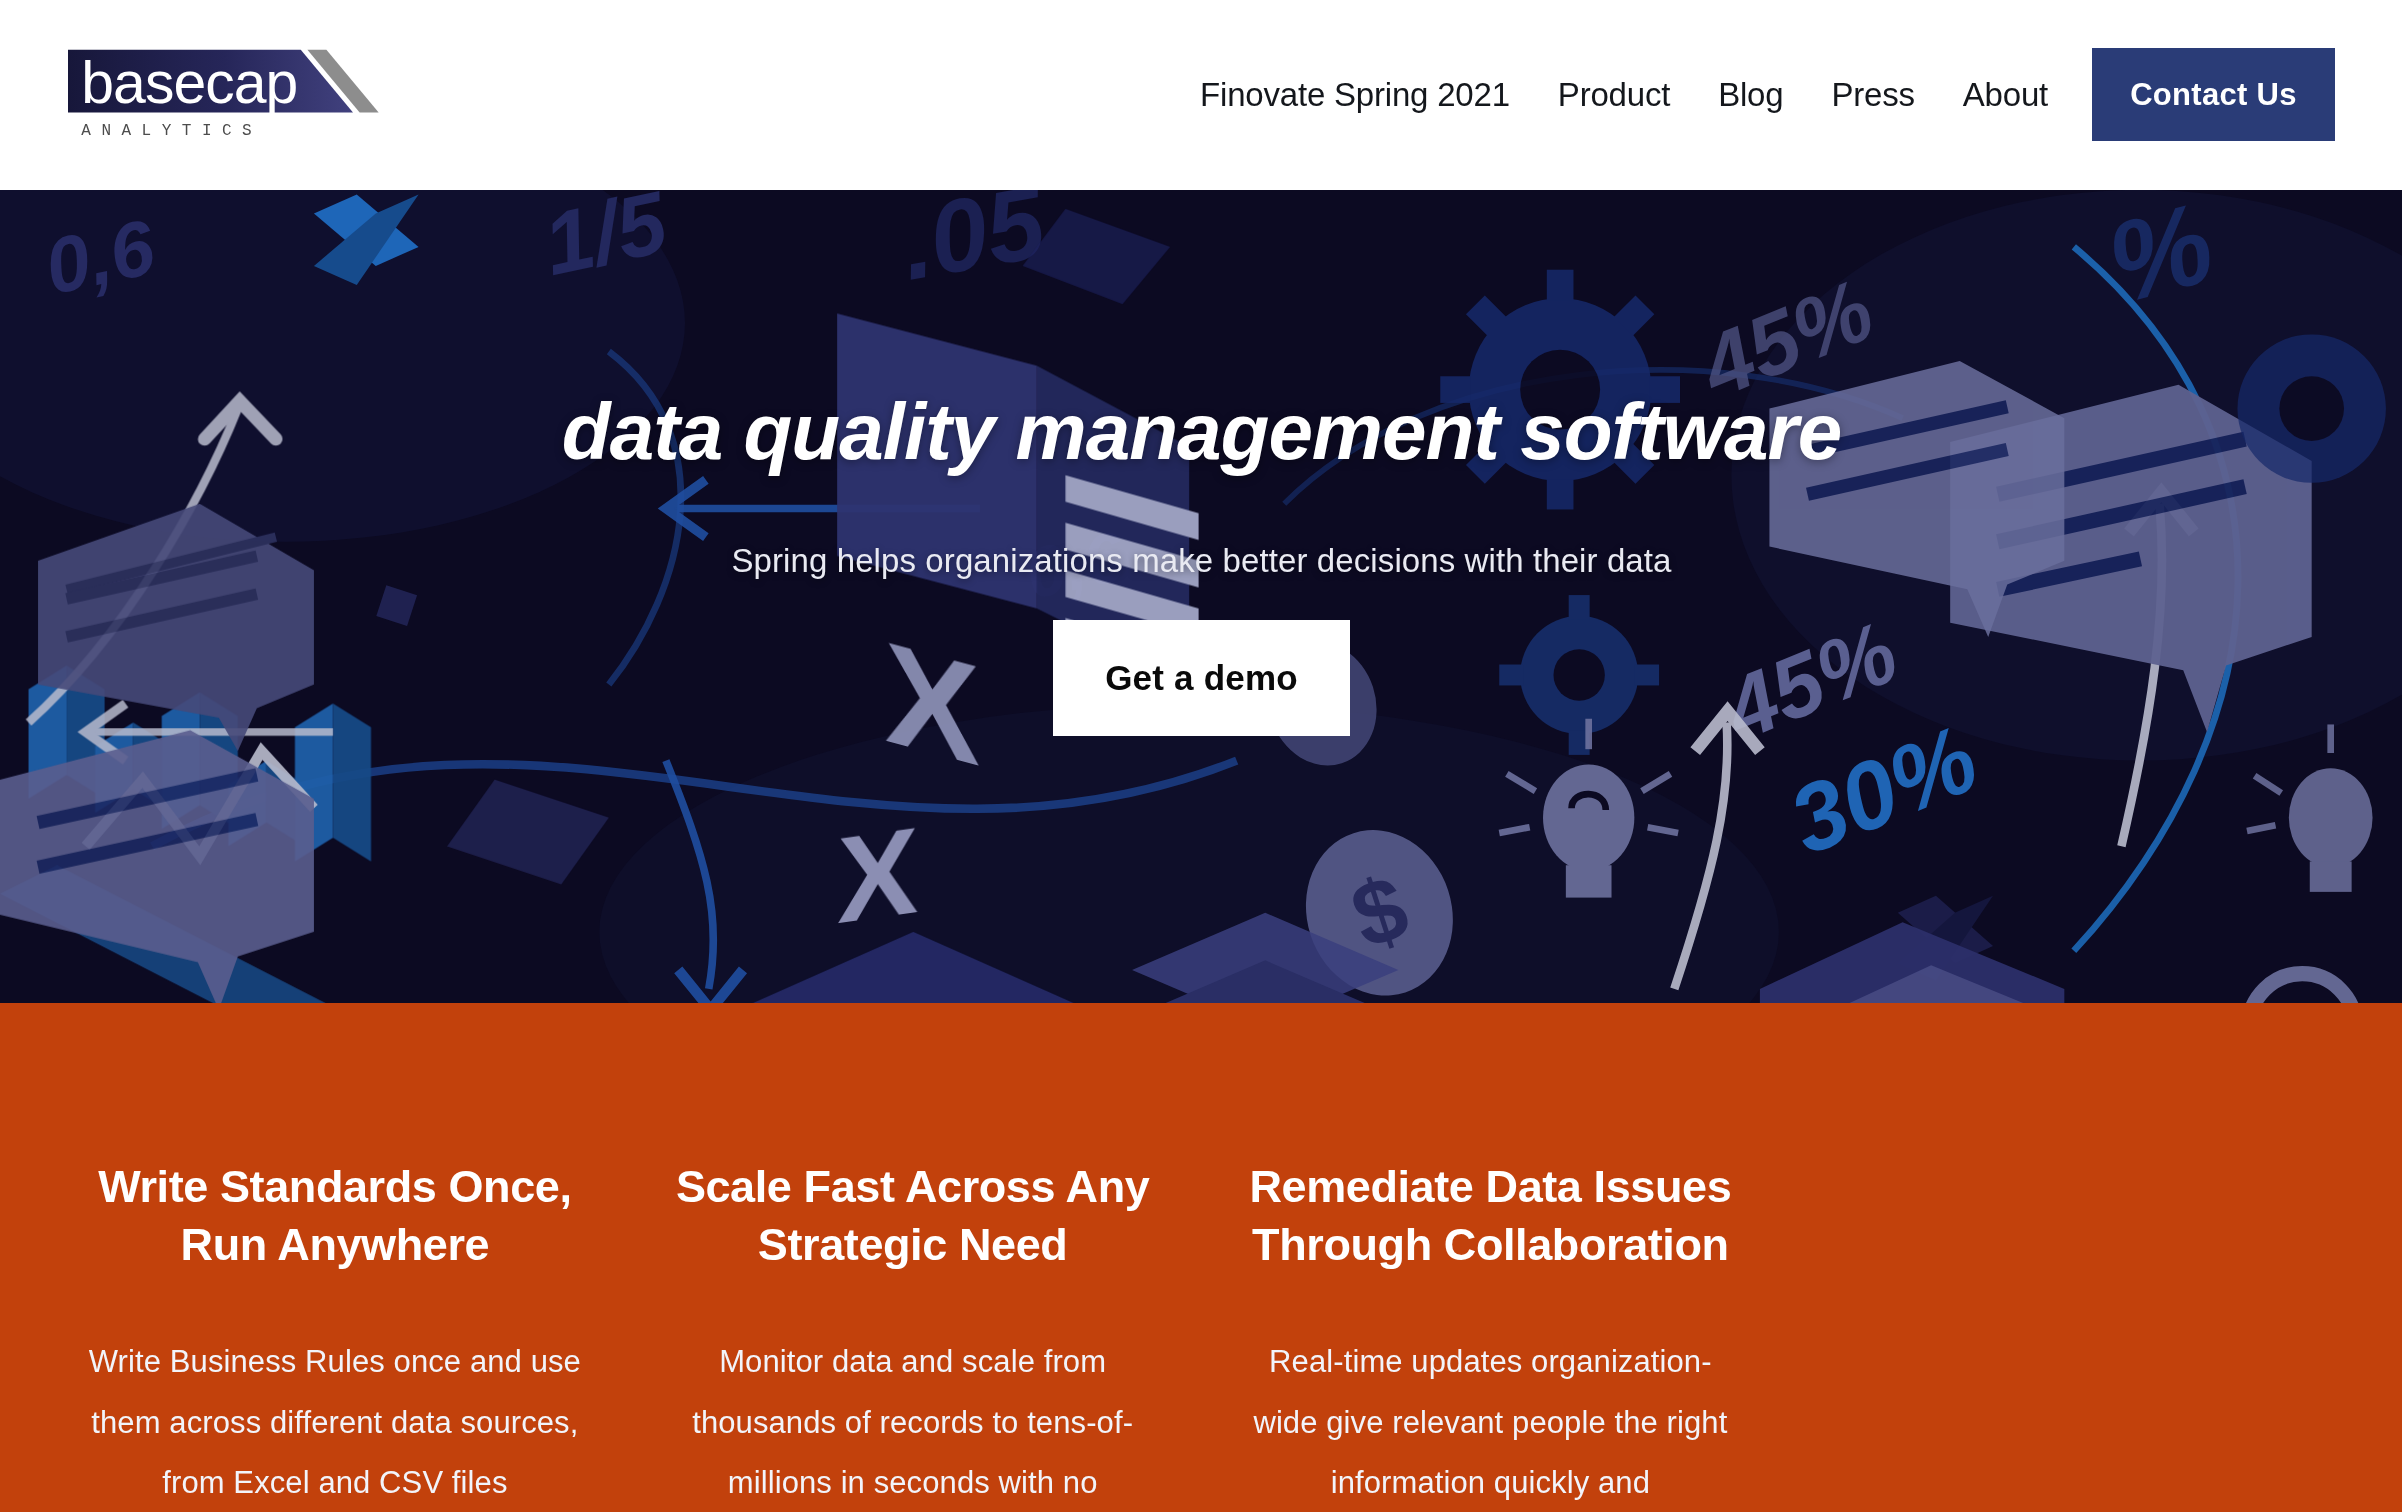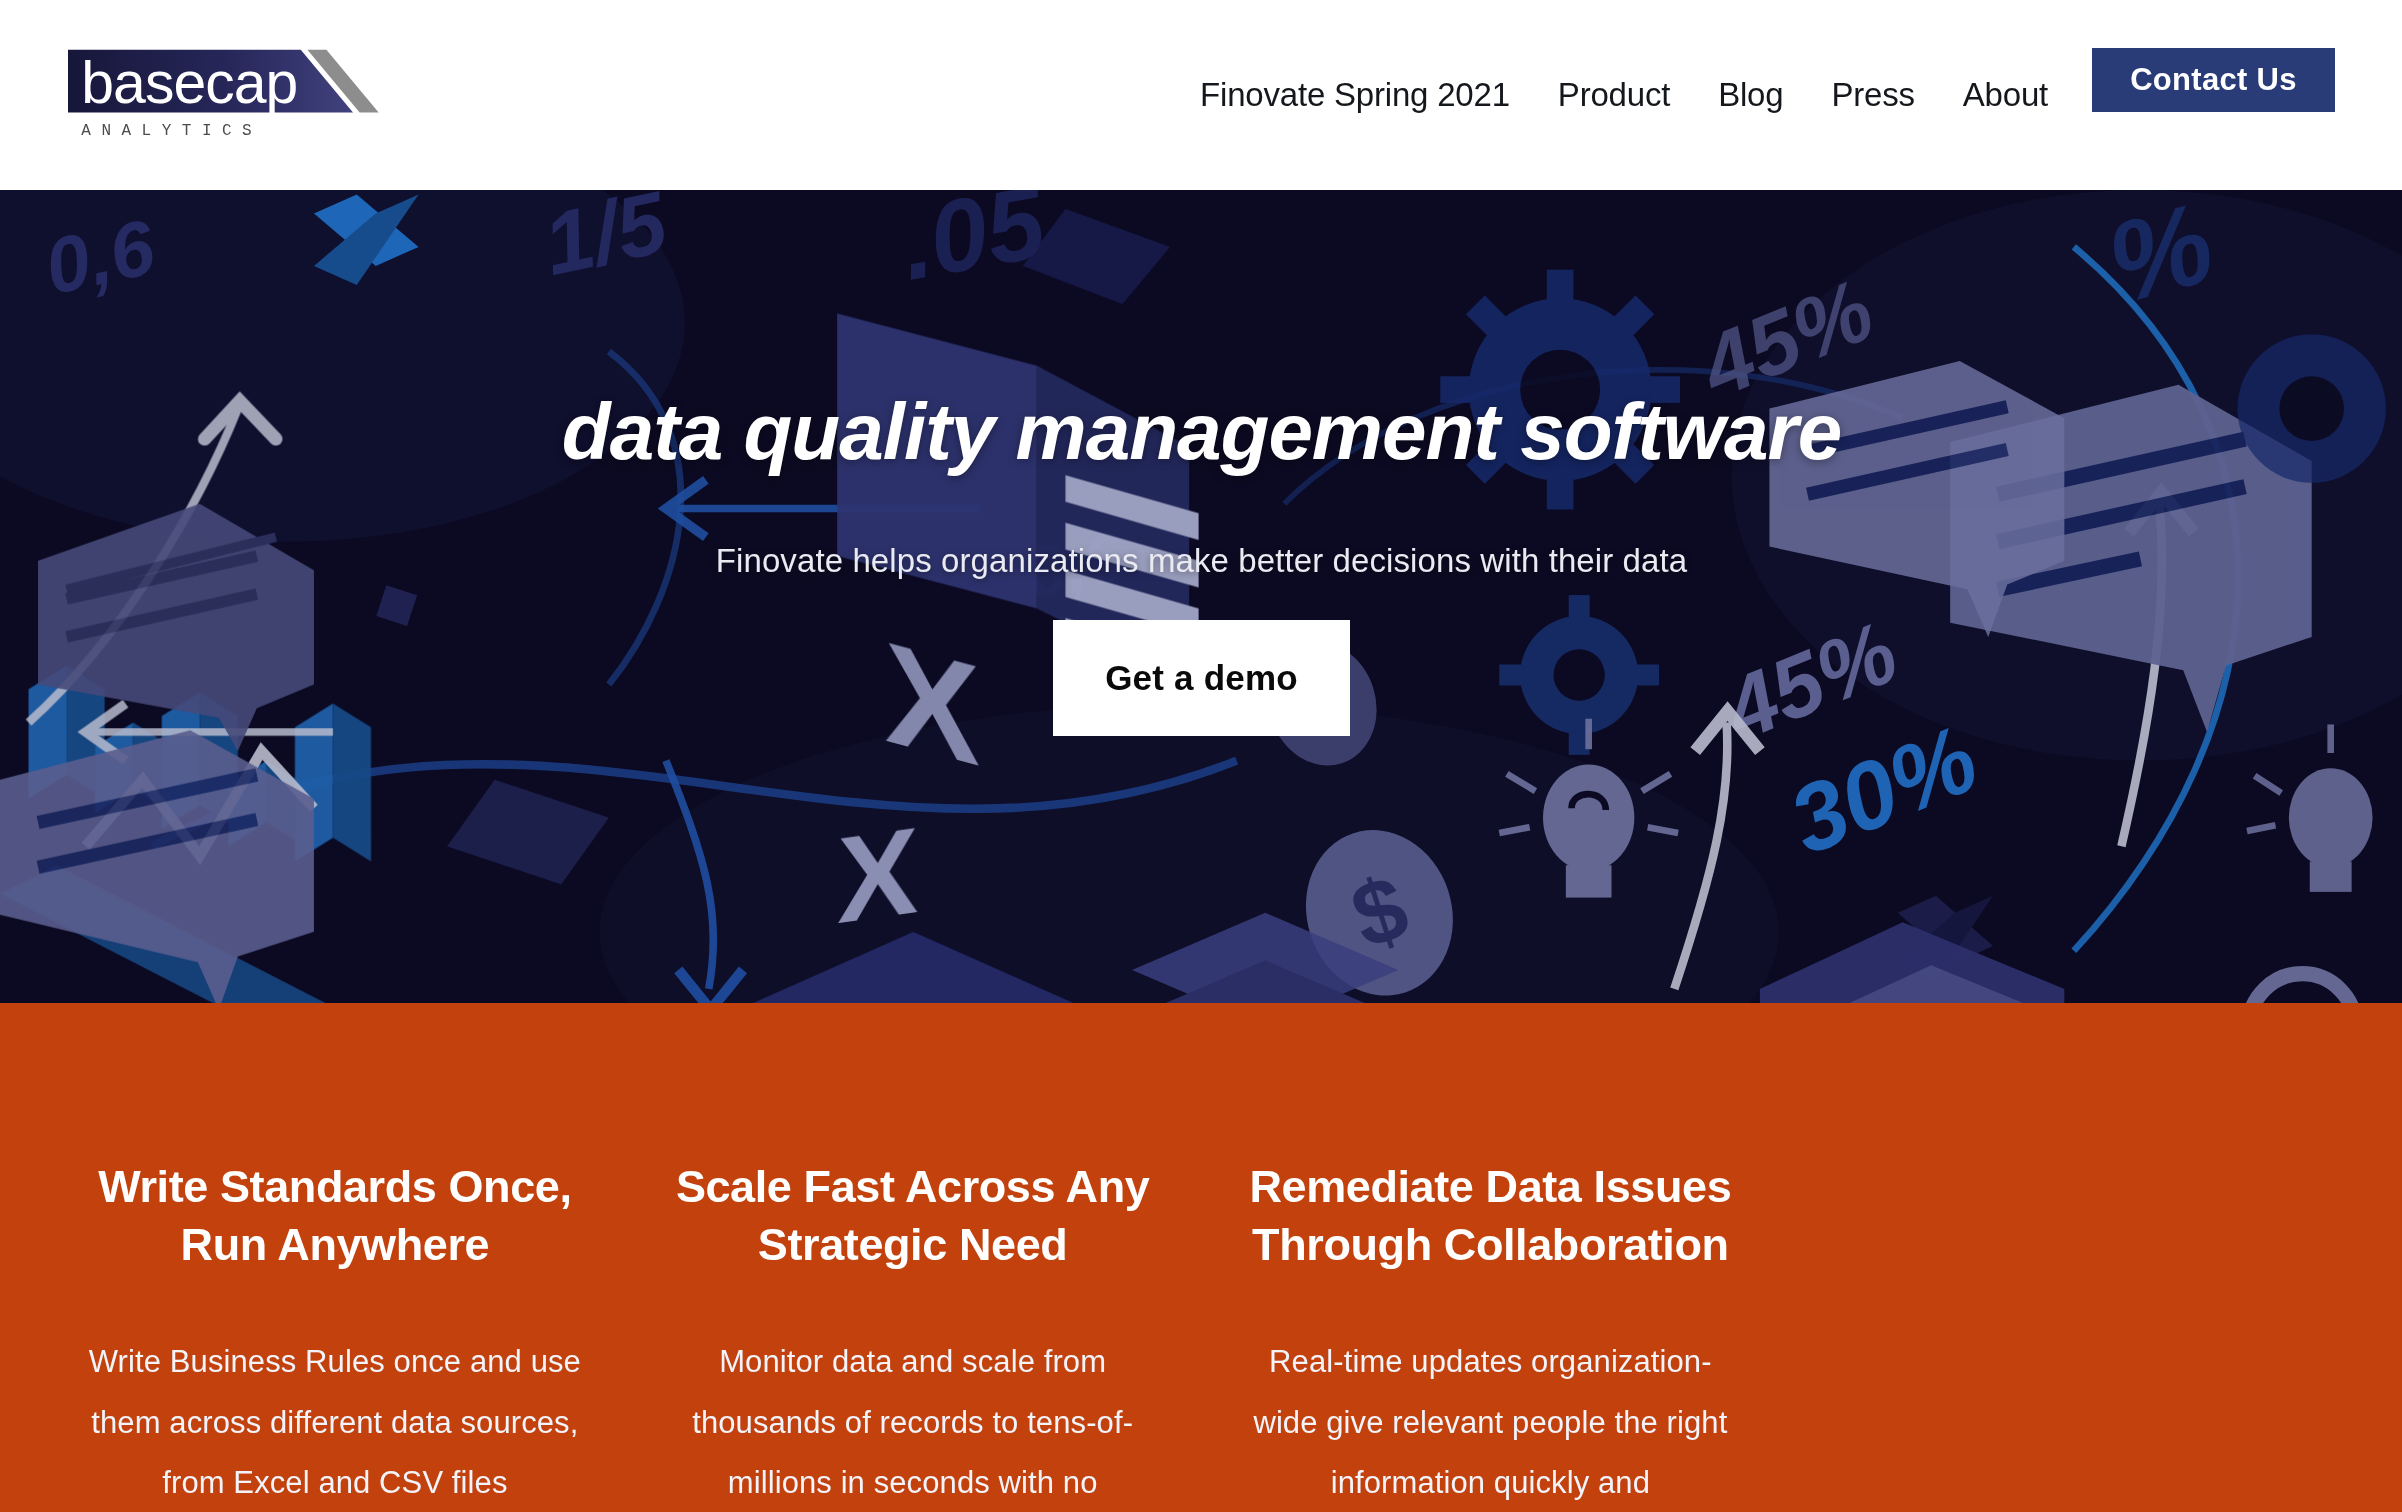--- a/index.html
+++ b/index.html
@@ -35,21 +35,21 @@
     display:flex; align-items:center; gap:0;
   }
   .nav-item {
     font-size:33px; color:#14171c; font-weight:400;
     padding:0 24px; text-decoration:none;
     white-space:nowrap; letter-spacing:-0.2px;
     cursor:pointer;
   }
   .contact-btn {
     position:absolute; right:68px; top:48px;
-    width:243px; height:64px;
+    width:243px; height:93px;
     background:#2a3c77; color:#ffffff;
     font-size:31px; font-weight:700;
     display:flex; align-items:center; justify-content:center;
     letter-spacing:0.3px; cursor:pointer; border:none;
     font-family:"Liberation Sans", sans-serif;
     text-align:right;
   }
 
   
   .hero {
@@ -349,21 +349,21 @@
     <text x="400" y="940" font-family="Liberation Sans, sans-serif" font-size="76" font-weight="700" fill="#2b2f6b" transform="rotate(-12 400 940)">#</text>
 
     <g opacity=".9" transform="translate(2420,880)">
       <circle r="56" fill="none" stroke="#6d719e" stroke-width="16"></circle>
       <line x1="40" y1="40" x2="110" y2="110" stroke="#6d719e" stroke-width="18"></line>
     </g>
   </svg>
 
   <div class="hero-content">
     <h1 class="hero-title">data quality management software</h1>
-    <p class="hero-sub">Finovate helps organizations make better decisions with their data</p>
+    <p class="hero-sub">Spring helps organizations make better decisions with their data</p>
     <button class="demo-btn">Get a demo</button>
   </div>
 </section>
 
 <section class="features">
   <div class="features-grid">
 
     <div class="feature-col">
       <h2 class="feature-title">Write Standards Once, Run Anywhere</h2>
       <p class="feature-body">Write Business Rules once and use them across different data sources, from Excel and CSV files</p>

